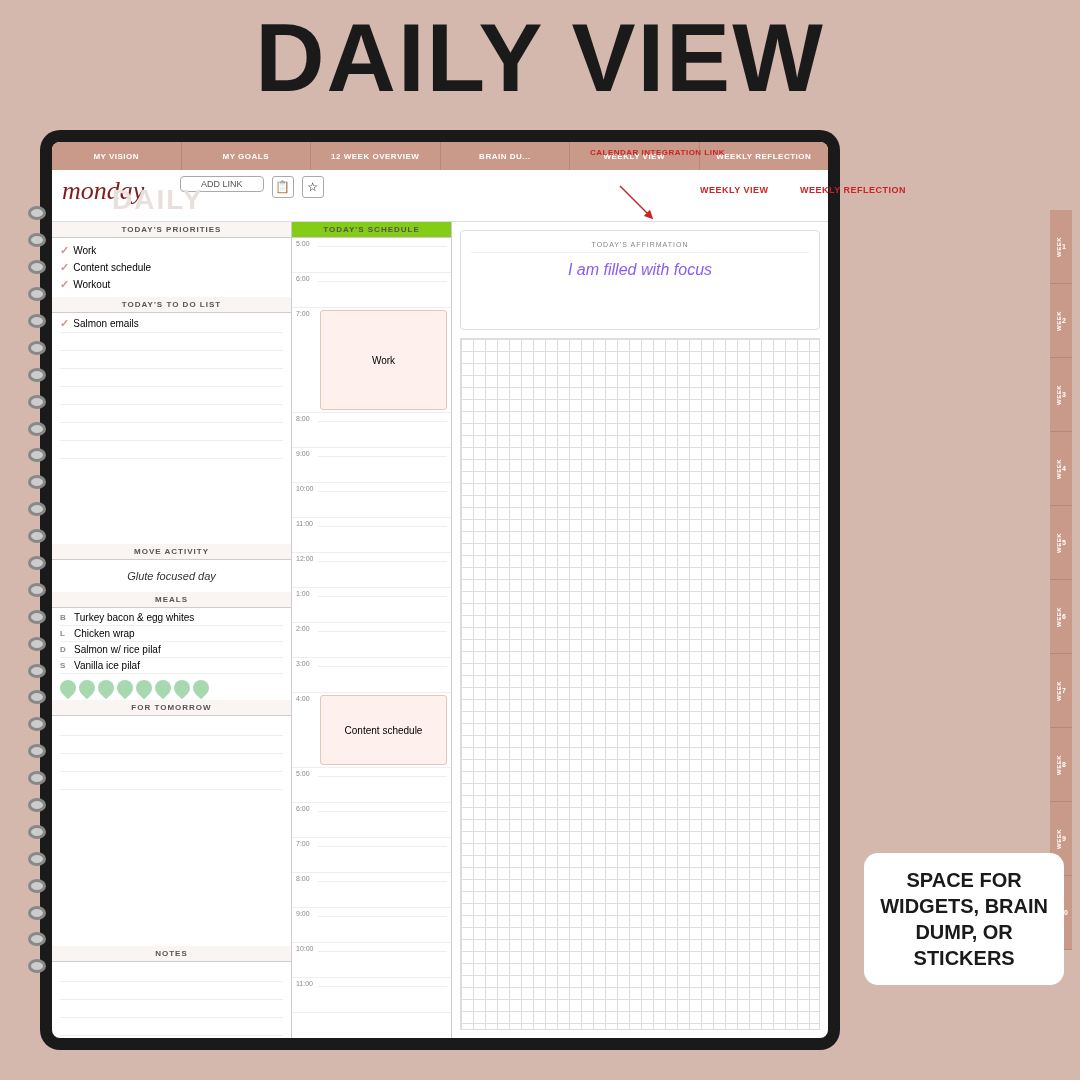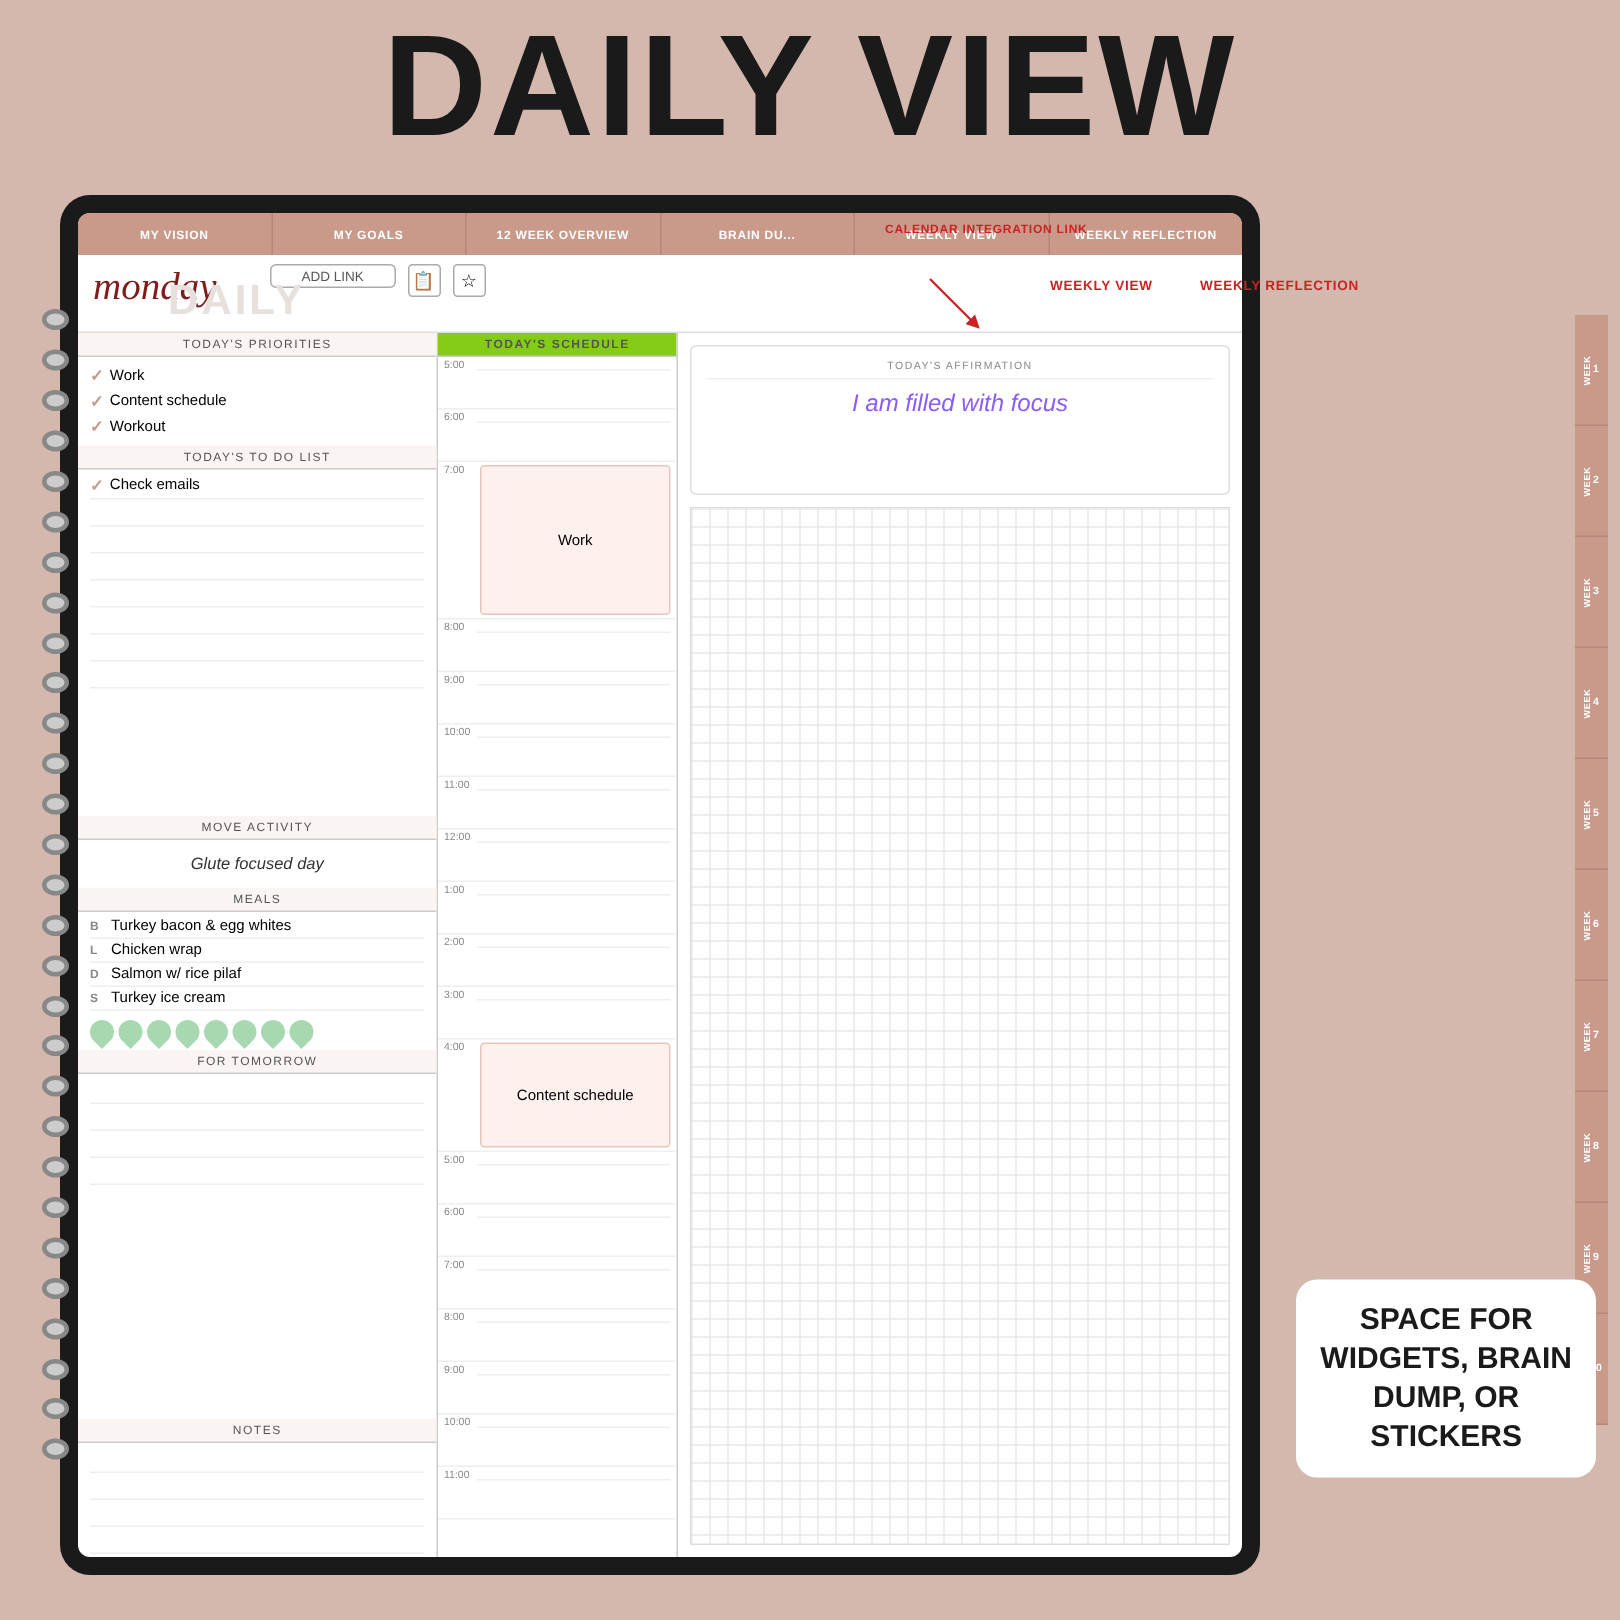--- a/index.html
+++ b/index.html
@@ -143,21 +143,21 @@
       width: 240px;
       border-right: 1px solid #ccc;
       display: flex;
       flex-direction: column;
       font-size: 9px;
     }
 
     .section-header {
       text-align: center;
       font-size: 8px;
-      font-weight: 400;
+      font-weight: 700;
       letter-spacing: 1px;
       text-transform: uppercase;
       color: #555;
       border-bottom: 1px solid #ccc;
       padding: 3px 0;
       background: #faf5f3;
     }
 
     .priority-list { padding: 4px 8px; }
     .priority-item {
@@ -476,21 +476,21 @@
           <div class="priority-item">
             <span class="checkmark">✓</span>
             <span>Workout</span>
           </div>
         </div>
 
         <div class="section-header">TODAY'S TO DO LIST</div>
         <div class="todo-list">
           <div class="todo-item">
             <span class="checkmark">✓</span>
-            <span>Check emails</span>
+            <span>Salmon emails</span>
           </div>
           <div class="empty-line"></div>
           <div class="empty-line"></div>
           <div class="empty-line"></div>
           <div class="empty-line"></div>
           <div class="empty-line"></div>
           <div class="empty-line"></div>
           <div class="empty-line"></div>
         </div>
 
@@ -508,21 +508,21 @@
           <div class="meal-item">
             <span style="font-size:8px;font-weight:700;color:#888;min-width:10px;">L</span>
             <span>Chicken wrap</span>
           </div>
           <div class="meal-item">
             <span style="font-size:8px;font-weight:700;color:#888;min-width:10px;">D</span>
             <span>Salmon w/ rice pilaf</span>
           </div>
           <div class="meal-item">
             <span style="font-size:8px;font-weight:700;color:#888;min-width:10px;">S</span>
-            <span>Turkey ice cream</span>
+            <span>Vanilla ice pilaf</span>
           </div>
         </div>
         <div class="water-tracker">
           <div class="water-drop"></div>
           <div class="water-drop"></div>
           <div class="water-drop"></div>
           <div class="water-drop"></div>
           <div class="water-drop"></div>
           <div class="water-drop"></div>
           <div class="water-drop"></div>

